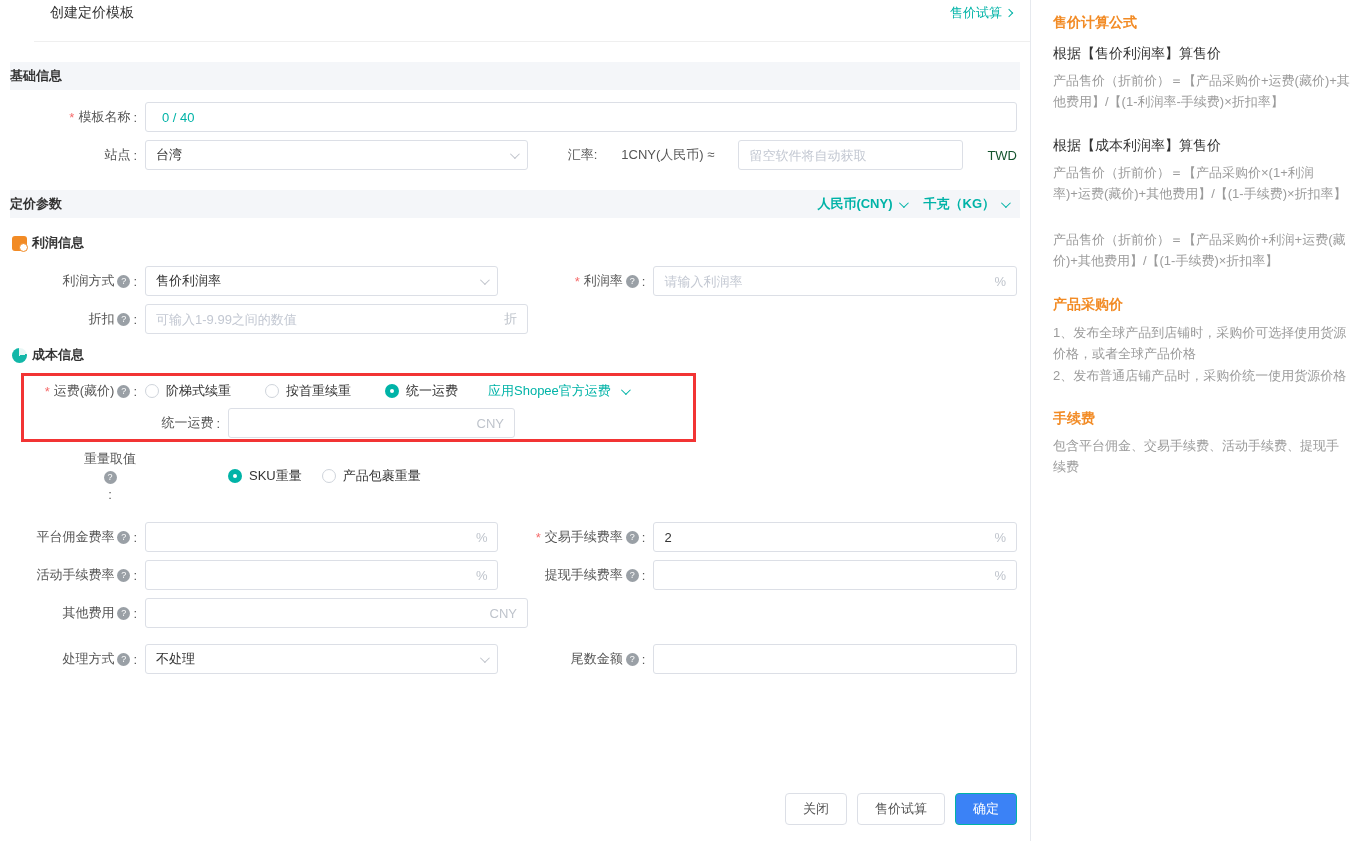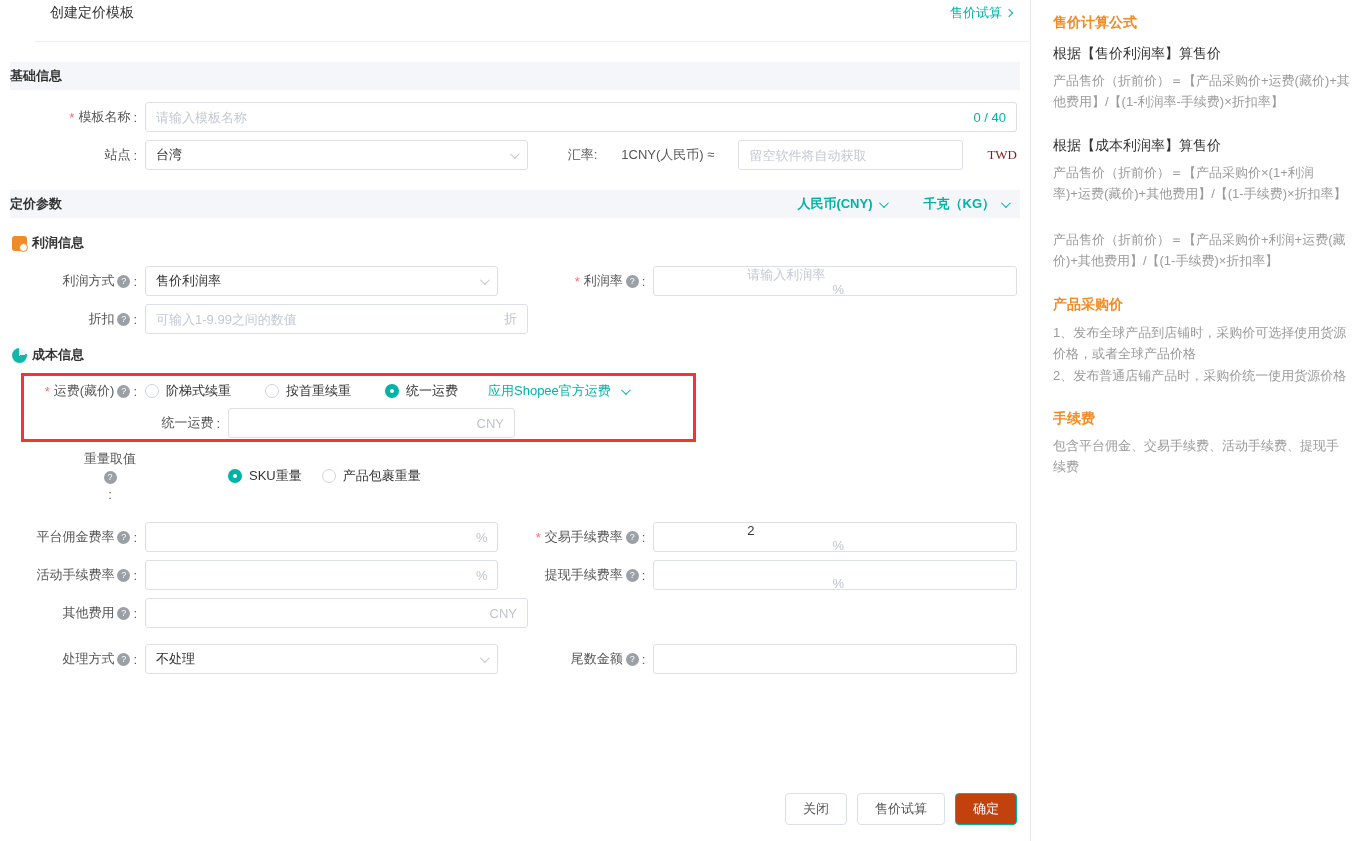--- a/index.html
+++ b/index.html
@@ -18,21 +18,21 @@
   
   .chev { display:inline-block; width:7px; height:7px; border-right:1px solid #c0c4cc;
     border-bottom:1px solid #c0c4cc; transform:rotate(45deg) translateY(-2px); margin-left:6px; }
   .chev.teal { border-color:#00b3a7; }
   .arrow-right { display:inline-block; width:6px; height:6px; border-right:1px solid #00b3a7;
     border-top:1px solid #00b3a7; transform:rotate(45deg); }
 
   
   .section-bar { margin:20px 10px 0 10px; background:#f4f6f9; height:28px; line-height:28px;
     text-align:left; font-weight:bold; font-size:13px; color:#333; position:relative; }
-  .bar-right { position:absolute; right:12px; top:0; display:flex; gap:38px; font-weight:bold; }
+  .bar-right { position:absolute; right:12px; top:0; display:flex; gap:18px; font-weight:bold; }
   .bar-select { color:#00b3a7; cursor:pointer; }
 
   
   .sec-title { display:flex; align-items:center; gap:5px; margin:16px 0 0 12px;
     font-weight:bold; font-size:13px; }
   .ic { width:15px; height:15px; display:inline-block; flex-shrink:0; }
   .ic-profit { background:#f28b25; border-radius:3px; position:relative; }
   .ic-profit::after { content:""; position:absolute; right:-1px; bottom:-1px; width:7px; height:7px;
     background:#fff; border:1.5px solid #f28b25; border-radius:50%; }
   .ic-cost { border-radius:50%; background:conic-gradient(#e8f7f5 0 80deg, #12b7a8 80deg 360deg); }
@@ -51,45 +51,45 @@
     font-family:"Liberation Sans",sans-serif; }
 
   .box { height:30px; border:1px solid #dcdfe6; border-radius:3px; background:#fff;
     display:flex; align-items:center; padding:0 10px; position:relative; }
   .box input { border:none; outline:none; flex:1; min-width:0; height:100%; font-size:13px;
     color:#333; font-family:inherit; background:transparent; }
   .box input::placeholder { color:#c3c8d2; }
   .suffix { color:#bfc4cc; margin-left:6px; flex-shrink:0; }
   .counter { color:#00b3a7; margin-left:6px; flex-shrink:0; }
   .selbox { justify-content:space-between; cursor:pointer; }
-  .w-full { width:872px; } .w-std { width:383px; } .w-right { width:394px;flex-direction:column; }
+  .w-full { width:872px; } .w-std { width:383px; } .w-right { width:394px; }
   .w-rate { width:225px; } .w-uni { width:287px; }
 
   .rate-area { display:flex; align-items:center; margin-left:auto; gap:24px; color:#555; }
   .rate-prefix { color:#555; }
-  .twd { color:#7f1d1d;font-family:Liberation Serif, serif; }
+  .twd { color:#14532d; }
 
   
   .radio-group { display:flex; align-items:center; gap:34px; }
   .radio { display:flex; align-items:center; gap:7px; cursor:pointer; color:#333; }
   .rdot { width:14px; height:14px; border-radius:50%; border:1px solid #cfd4db; background:#fff; flex-shrink:0; }
   .radio.on .rdot { border:none; background:#00b3a7; position:relative; }
   .radio.on .rdot::after { content:""; position:absolute; left:5px; top:5px; width:4px; height:4px;
     border-radius:50%; background:#fff; }
 
   
   .shipping-block { position:relative; }
   .red-overlay { position:absolute; left:21px; right:334px; top:-9px; bottom:-4px;
     border:3px solid #f23434; pointer-events:none; }
 
   
   .footer { position:absolute; right:13px; bottom:16px; display:flex; gap:10px; }
   .btn { height:32px; padding:0 17px; border:1px solid #dcdfe6; border-radius:4px; background:#fff;
     font-size:13px; color:#555; cursor:pointer; font-family:inherit; }
-  .btn.primary { background:#c2410c; border-color:#00b3a7; color:#fff; }
+  .btn.primary { background:#3b82f6; border-color:#00b3a7; color:#fff; }
 
   
   .h-orange { color:#f28b25; font-weight:bold; font-size:14px; }
   .h-head { color:#333; font-size:14px; margin-top:13px; }
   .h-body { color:#9b9b9b; font-size:13px; line-height:1.65; margin-top:7px; }
   .h-group { margin-top:24px; }
   .h-lines { margin-top:8px; }
 </style>
 </head>
 <body>
@@ -110,21 +110,20 @@
       <span>基础信息</span>
     </div>
 
     <div class="row mt12">
       <span class="lbl">
         <span class="req">*</span>
         <span>模板名称</span>
           <span>:</span>
       </span>
       <span class="box w-full">
-        <input placeholder="请输入模板名称" style="">
         <span class="counter">0 / 40</span>
       </span>
     </div>
 
     <div class="row mt8">
       <span class="lbl">
         <span>站点</span>
           <span>:</span>
       </span>
       <span class="box selbox w-std">

